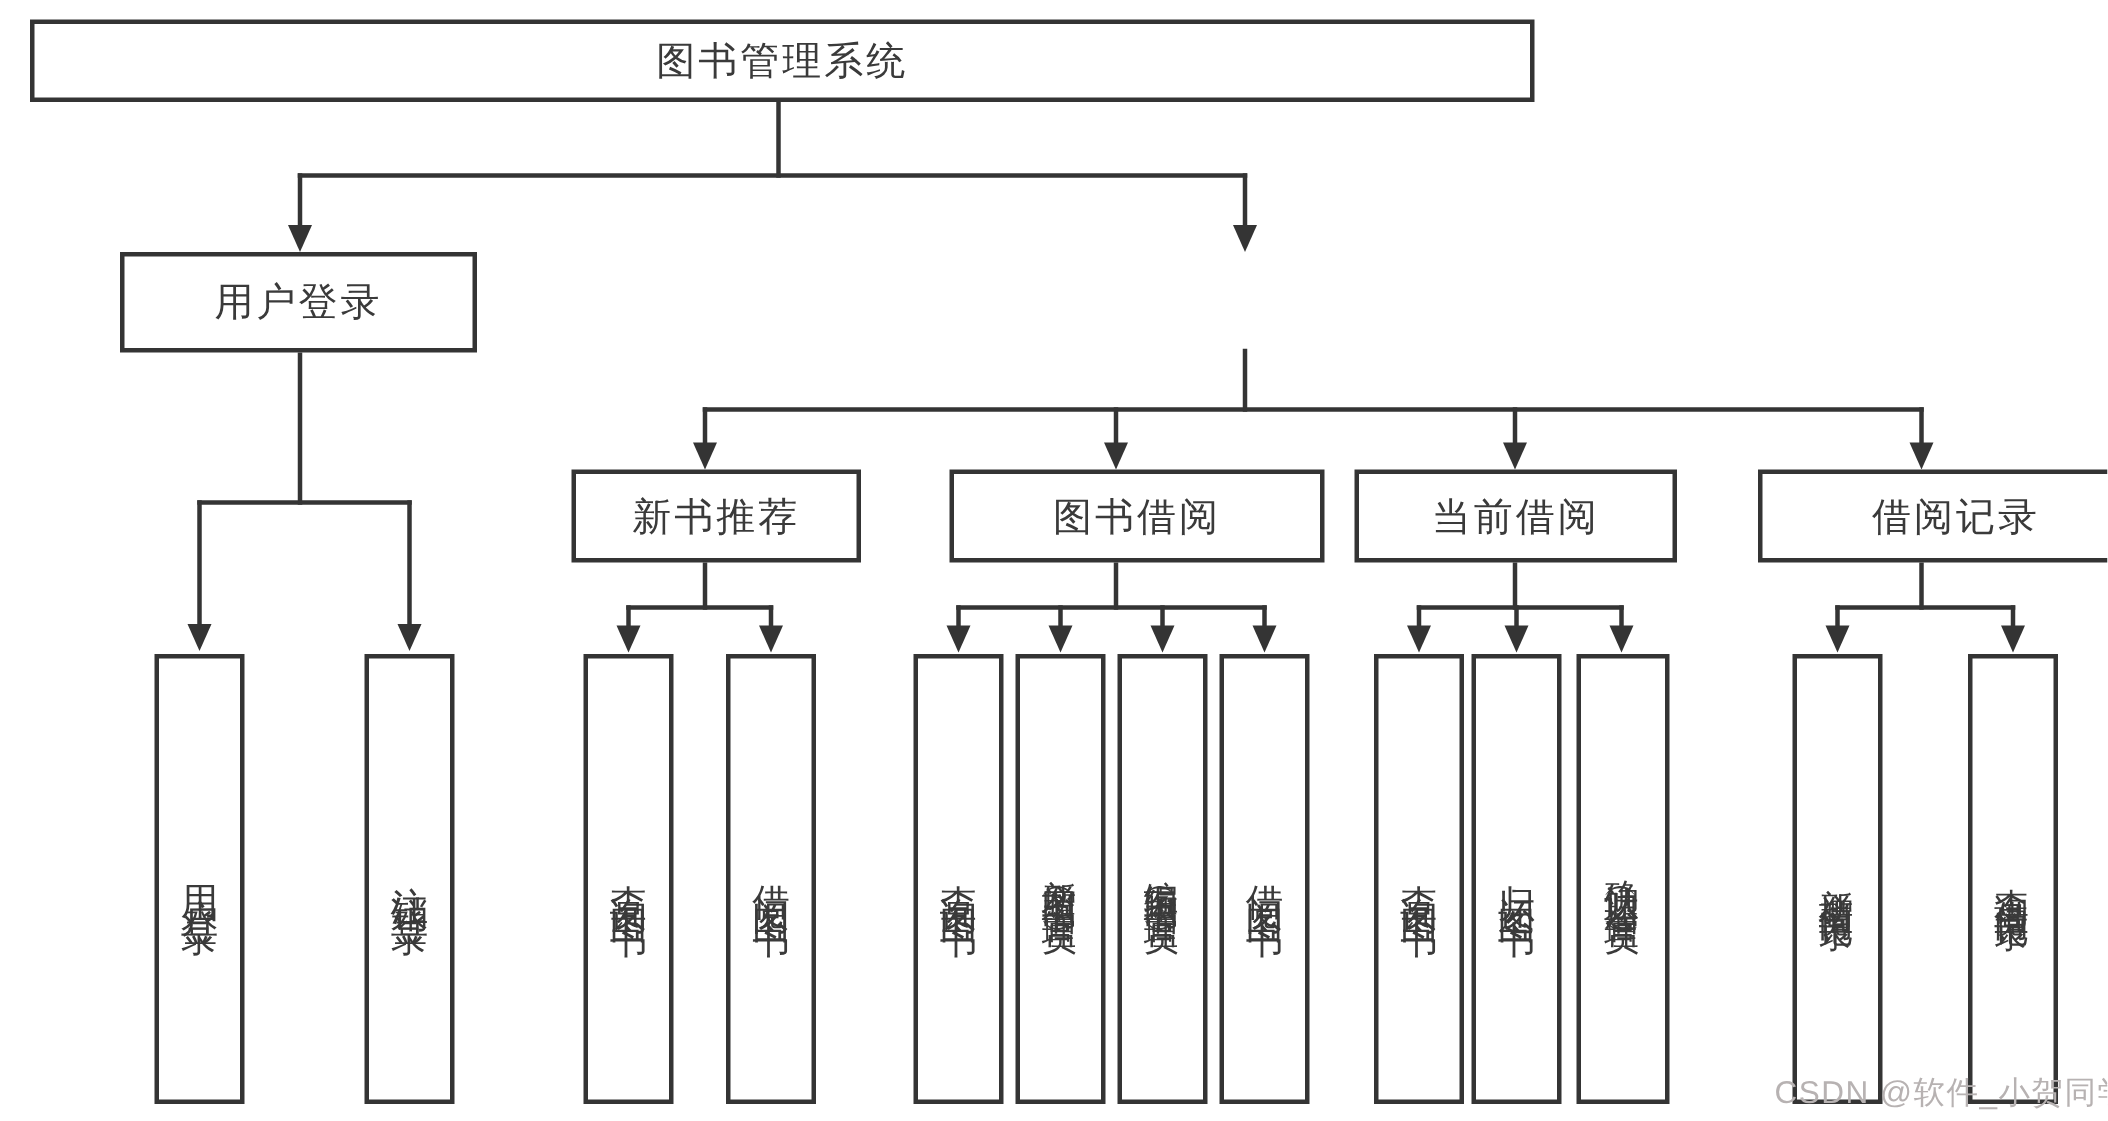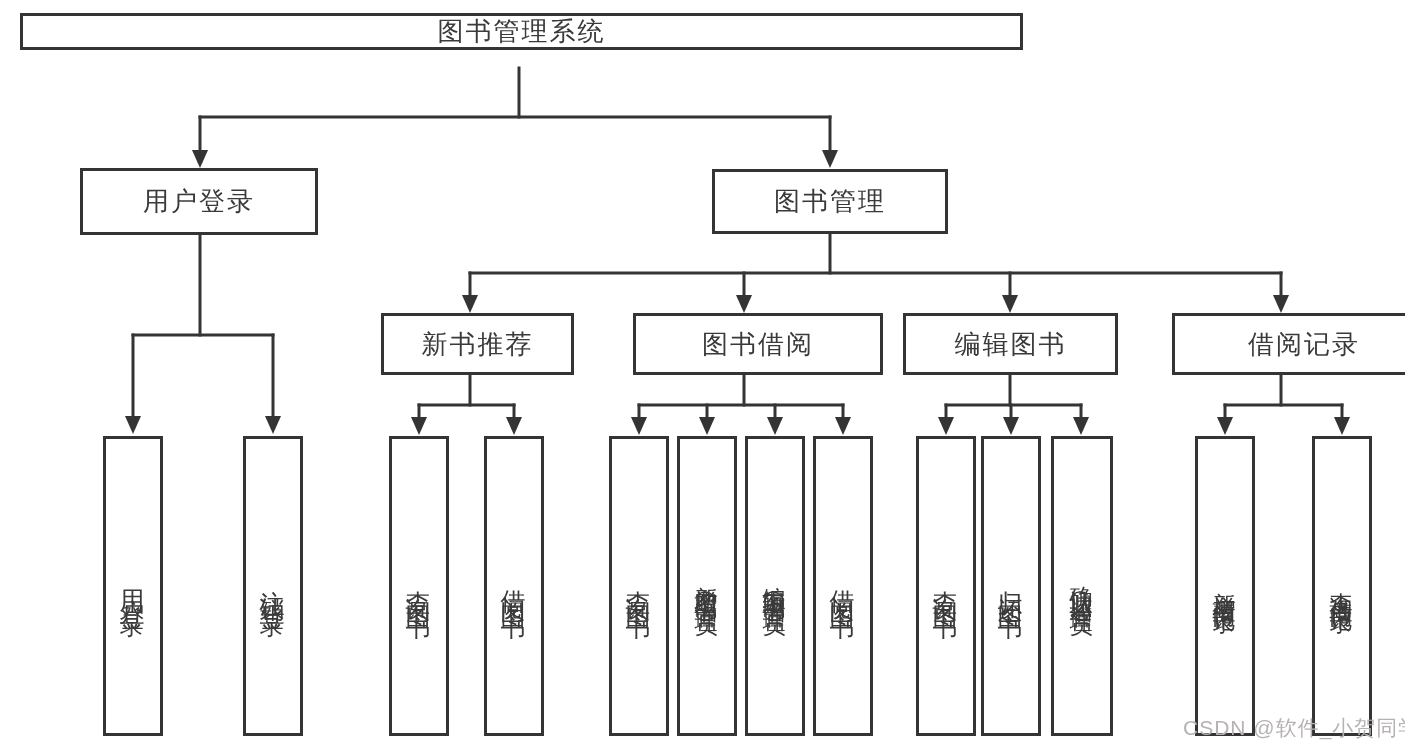--- a/index.html
+++ b/index.html
@@ -110,28 +110,27 @@
       <polygon points="767,417 783,417 775,435"></polygon>
       <polygon points="835,417 851,417 843,435"></polygon>
       <polygon points="938,417 954,417 946,435"></polygon>
       <polygon points="1003,417 1019,417 1011,435"></polygon>
       <polygon points="1073,417 1089,417 1081,435"></polygon>
       <polygon points="1217,417 1233,417 1225,435"></polygon>
       <polygon points="1334,417 1350,417 1342,435"></polygon>
     </g>
   </svg>
 
-  <div class="node h-node" style="left:20px; top:13px; width:1003px; height:37px;">图书管理系统</div>
+  <div class="node h-node" style="left:20px; top:13px; width:1003px; height:55px;">图书管理系统</div>
 
   <div class="node h-node" style="left:80px; top:168px; width:238px; height:67px;">用户登录</div>
-  <div class="node h-node" style="left:712px; top:169px; width:236px; height:65px;">图书管理</div>
 
   <div class="node h-node" style="left:381px; top:313px; width:193px; height:62px;">新书推荐</div>
   <div class="node h-node" style="left:633px; top:313px; width:250px; height:62px;">图书借阅</div>
-  <div class="node h-node" style="left:903px; top:313px; width:215px; height:62px;">编辑图书</div>
+  <div class="node h-node" style="left:903px; top:313px; width:215px; height:62px;">当前借阅</div>
   <div class="node h-node" style="left:1172px; top:313px; width:264px; height:62px;">借阅记录</div>
 
   <div class="node v-node" style="left:103px; top:436px; width:60px; height:300px;">用户登录</div>
   <div class="node v-node" style="left:243px; top:436px; width:60px; height:300px;">注销登录</div>
 
   <div class="node v-node" style="left:389px; top:436px; width:60px; height:300px;">查询图书</div>
   <div class="node v-node" style="left:484px; top:436px; width:60px; height:300px;">借阅图书</div>
 
   <div class="node v-node" style="left:609px; top:436px; width:60px; height:300px;">查询图书</div>
   <div class="node v-node long" style="left:677px; top:436px; width:60px; height:300px;">新增图书（管理员）</div>

